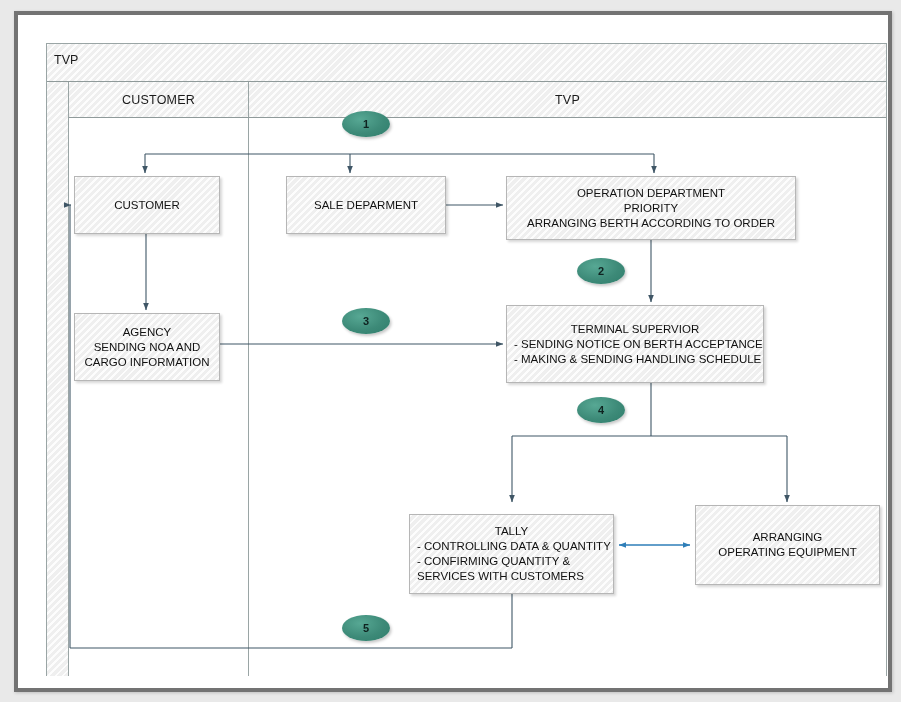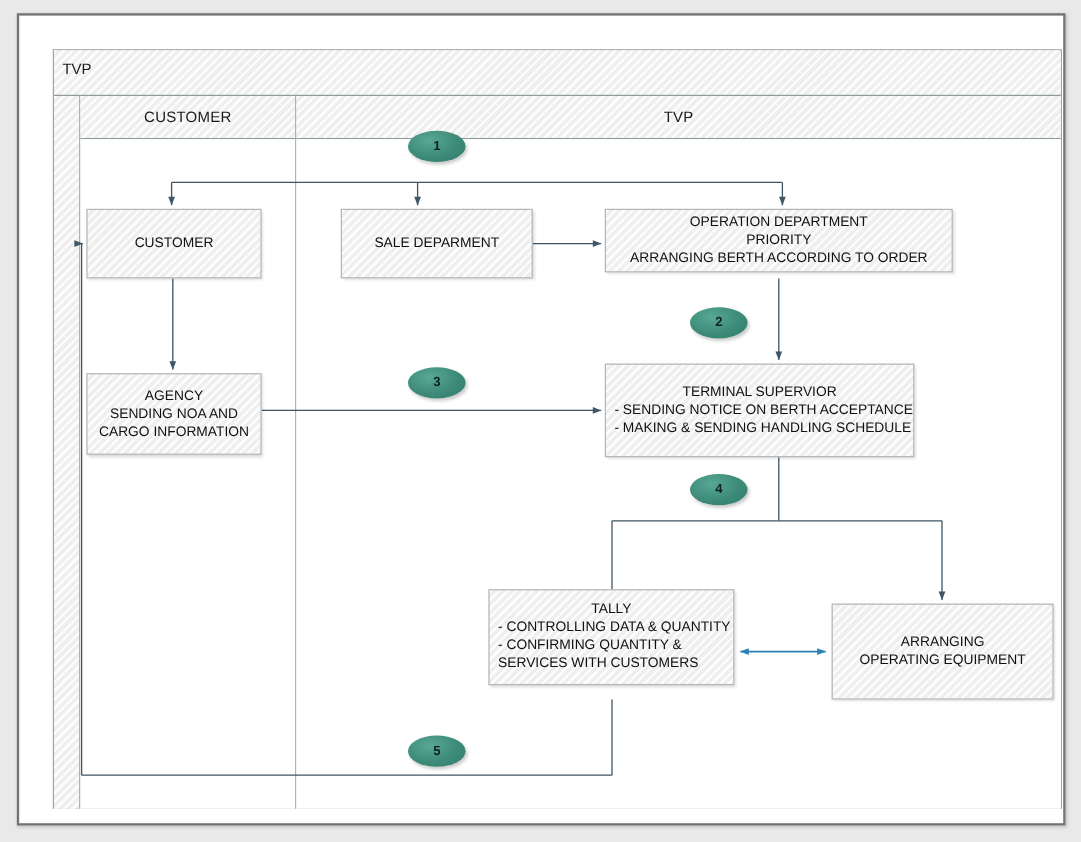--- a/index.html
+++ b/index.html
@@ -17,21 +17,21 @@
     background: #e9e9e9;
   }
   
   #paper {
     position: absolute;
     left: 14px;
     top: 11px;
     width: 870px;
     height: 673px;
     background: #ffffff;
-    border: 2px solid #737373;
+    border: 4px solid #737373;
     box-shadow: 1px 1px 3px rgba(0,0,0,0.18);
   }
   
   #pool {
     position: absolute;
     left: 28px;
     top: 28px;
     width: 841px;
     height: 633px;
     border: 1px solid #9aa5a5;
@@ -138,24 +138,24 @@
   }
   .node .body-lines {
     text-align: left;
     padding-left: 7px;
   }
   .node.center-all .body-lines { text-align: center; padding-left: 0; }
   .node .ln { white-space: nowrap; }
 
   #node-customer   { left: 56px;  top: 161px; width: 146px; height: 58px; }
   #node-sale       { left: 268px; top: 161px; width: 160px; height: 58px; }
-  #node-operation  { left: 488px; top: 161px; width: 290px; height: 53px; }
+  #node-operation  { left: 488px; top: 161px; width: 290px; height: 64px; }
   #node-agency     { left: 56px;  top: 298px; width: 146px; height: 68px; }
   #node-terminal   { left: 488px; top: 290px; width: 258px; height: 78px; }
-  #node-tally      { left: 391px; top: 478px; width: 205px; height: 80px; }
+  #node-tally      { left: 391px; top: 499px; width: 205px; height: 80px; }
   #node-operator   { left: 677px; top: 490px; width: 185px; height: 80px; }
 
   
   .marker {
     position: absolute;
     width: 48px;
     height: 26px;
     border-radius: 50%;
     background: radial-gradient(ellipse at 38% 32%, #57a894 0%, #3d8a78 55%, #2f7d6b 100%);
     box-shadow: 1.5px 2px 3px rgba(0,0,0,0.22);

